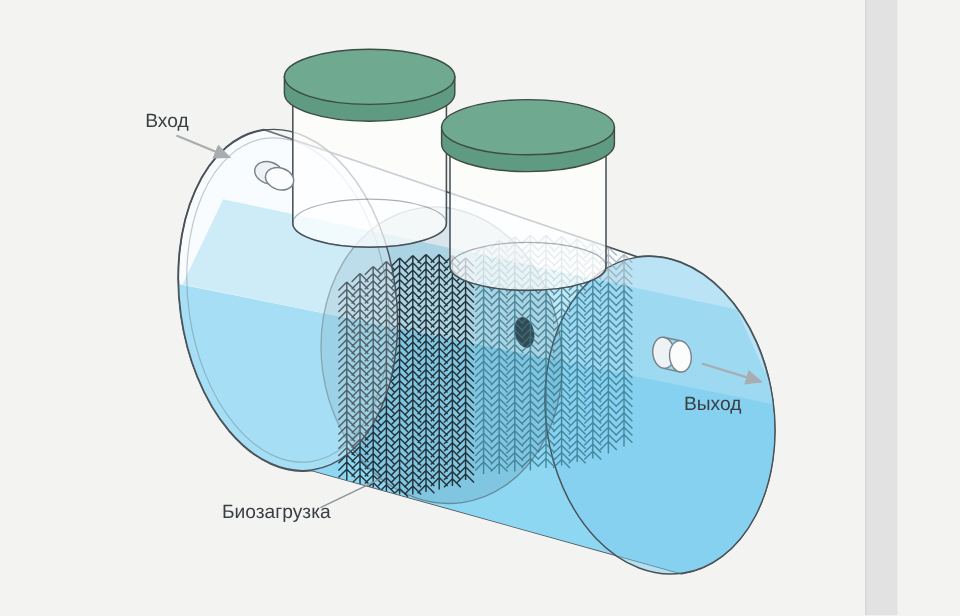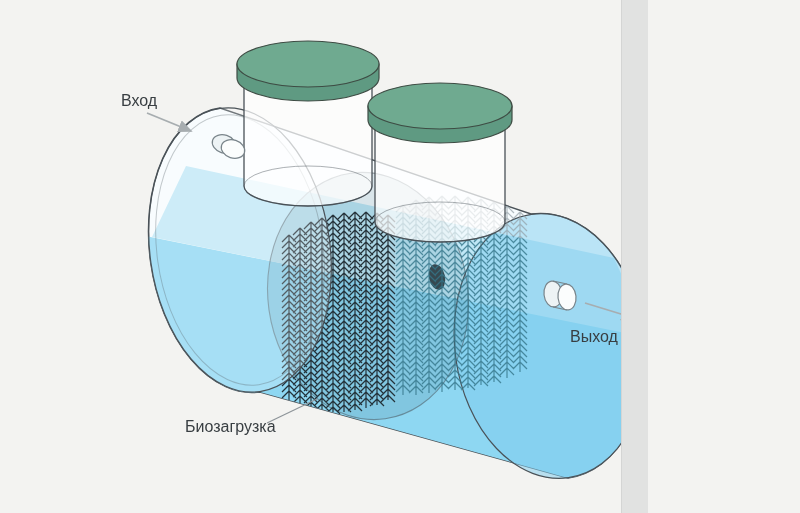--- a/index.html
+++ b/index.html
@@ -1,17 +1,17 @@
 <!DOCTYPE html>
 <html style="--bg: #f3f3f1; --water: #8ed7f2; --surface: #bfe7f6; --tankfill: #f7fcfe; --outline: #4a5258; --lidtop: #6faa90; --lidside: #5f9a82; --arrow: #a7adb0; --label: #383e42;"><head>
 <meta charset="utf-8">
 <style>
   html,body{margin:0;padding:0;}
   body{background:var(--bg,#f3f3f1);font-family:"Liberation Sans",sans-serif;}
-  .stage{position:relative;width:648px;height:513px;background:var(--bg,#f3f3f1);overflow:hidden;}
+  .stage{position:relative;width:748px;height:513px;background:var(--bg,#f3f3f1);overflow:hidden;}
   .gutter{position:absolute;right:0;top:0;bottom:0;width:26px;background:#e1e2e1;border-left:1px solid #d4d5d4;}
   svg{position:absolute;left:0;top:0;}
   text.lbl{font-family:"Liberation Sans",sans-serif;font-size:16px;fill:var(--label,#383e42);}
   .capsule{fill:var(--tankfill,#f7fcfe);stroke:var(--outline,#4a5258);stroke-width:1.4;}
   .water{fill:var(--water,#8ed7f2);}
   .surface{fill:var(--surface,#bfe7f6);}
   .right-cap{fill:rgba(125,203,238,.5);stroke:var(--outline,#4a5258);stroke-width:1.2;}
   .left-cap{fill:rgba(255,255,255,.22);stroke:var(--outline,#4a5258);stroke-width:1.2;}
   .cap-inner{fill:none;stroke:rgba(93,104,110,.35);stroke-width:1;}
   .baffle{fill:rgba(62,114,130,.16);stroke:rgba(75,85,92,.55);stroke-width:1.1;}

